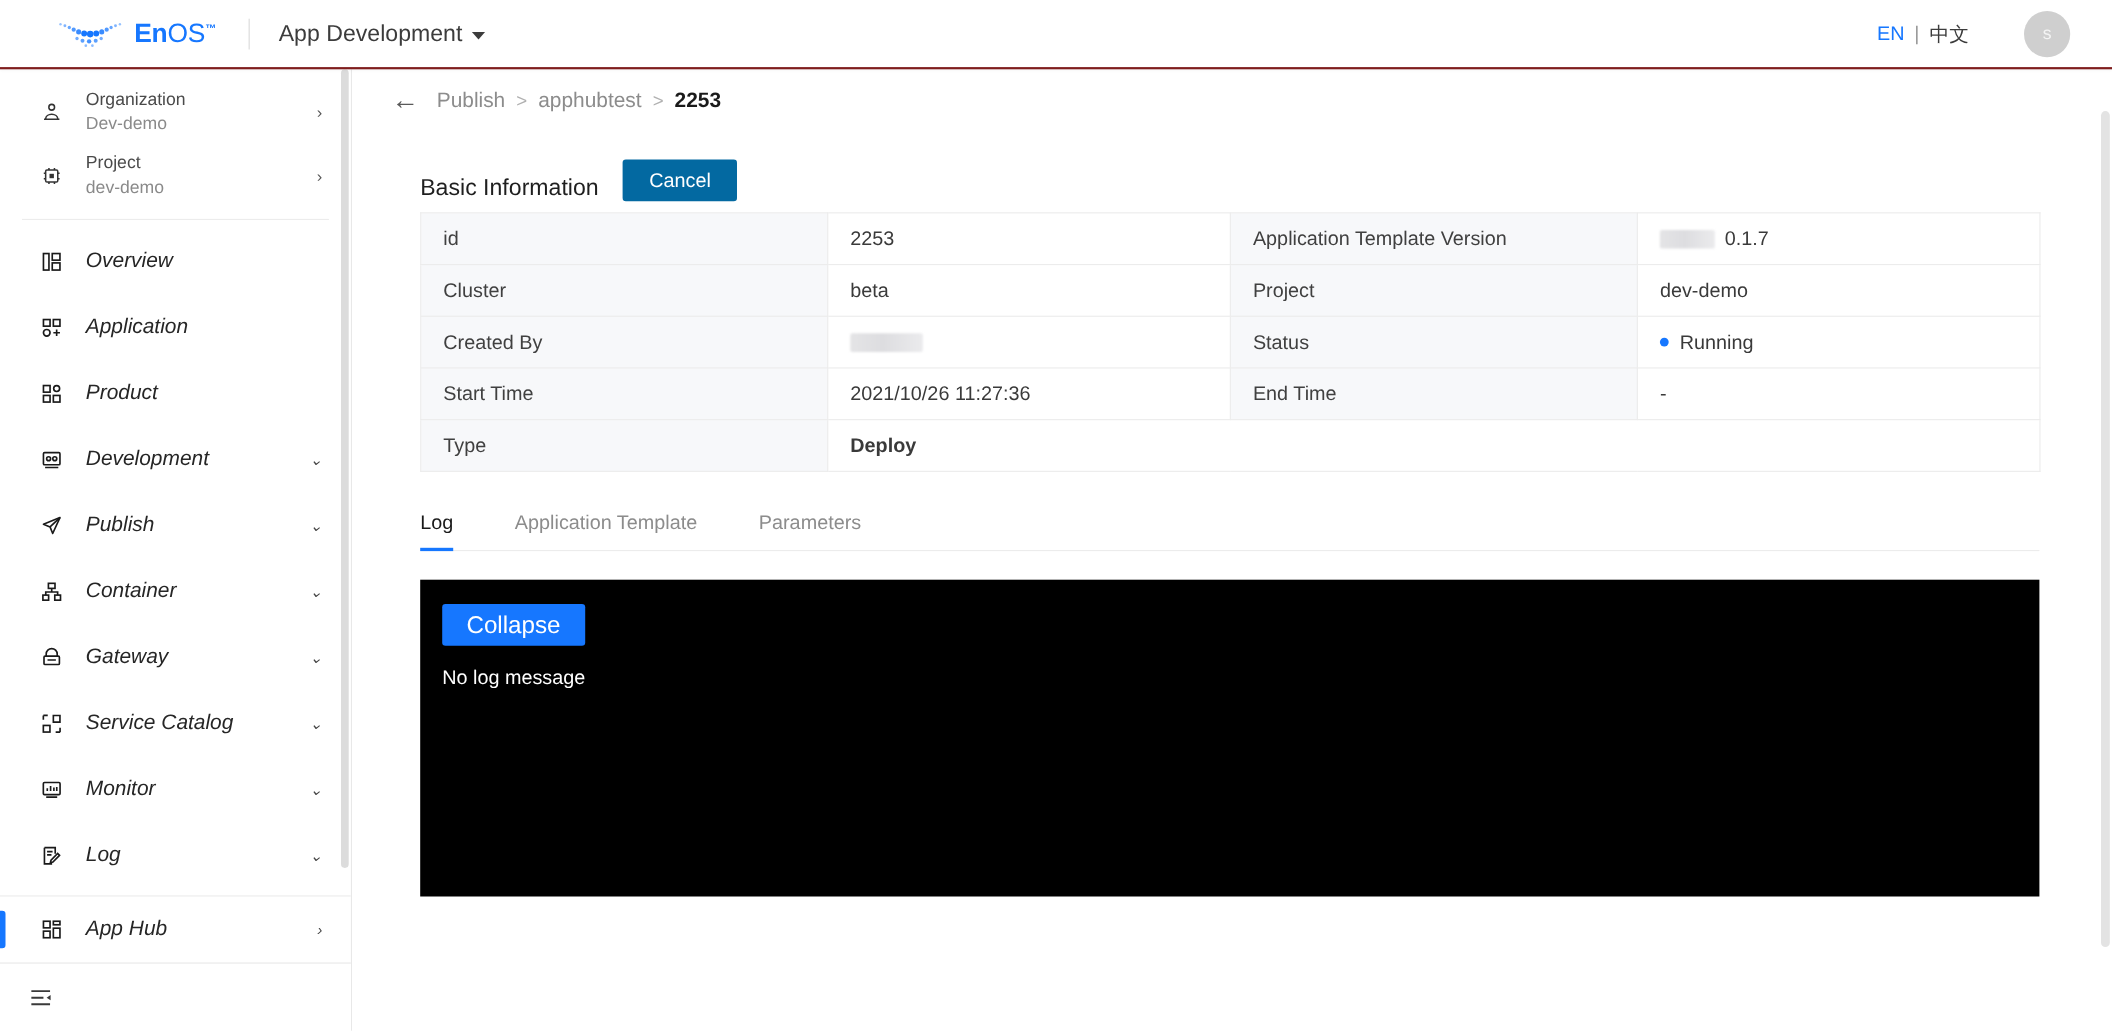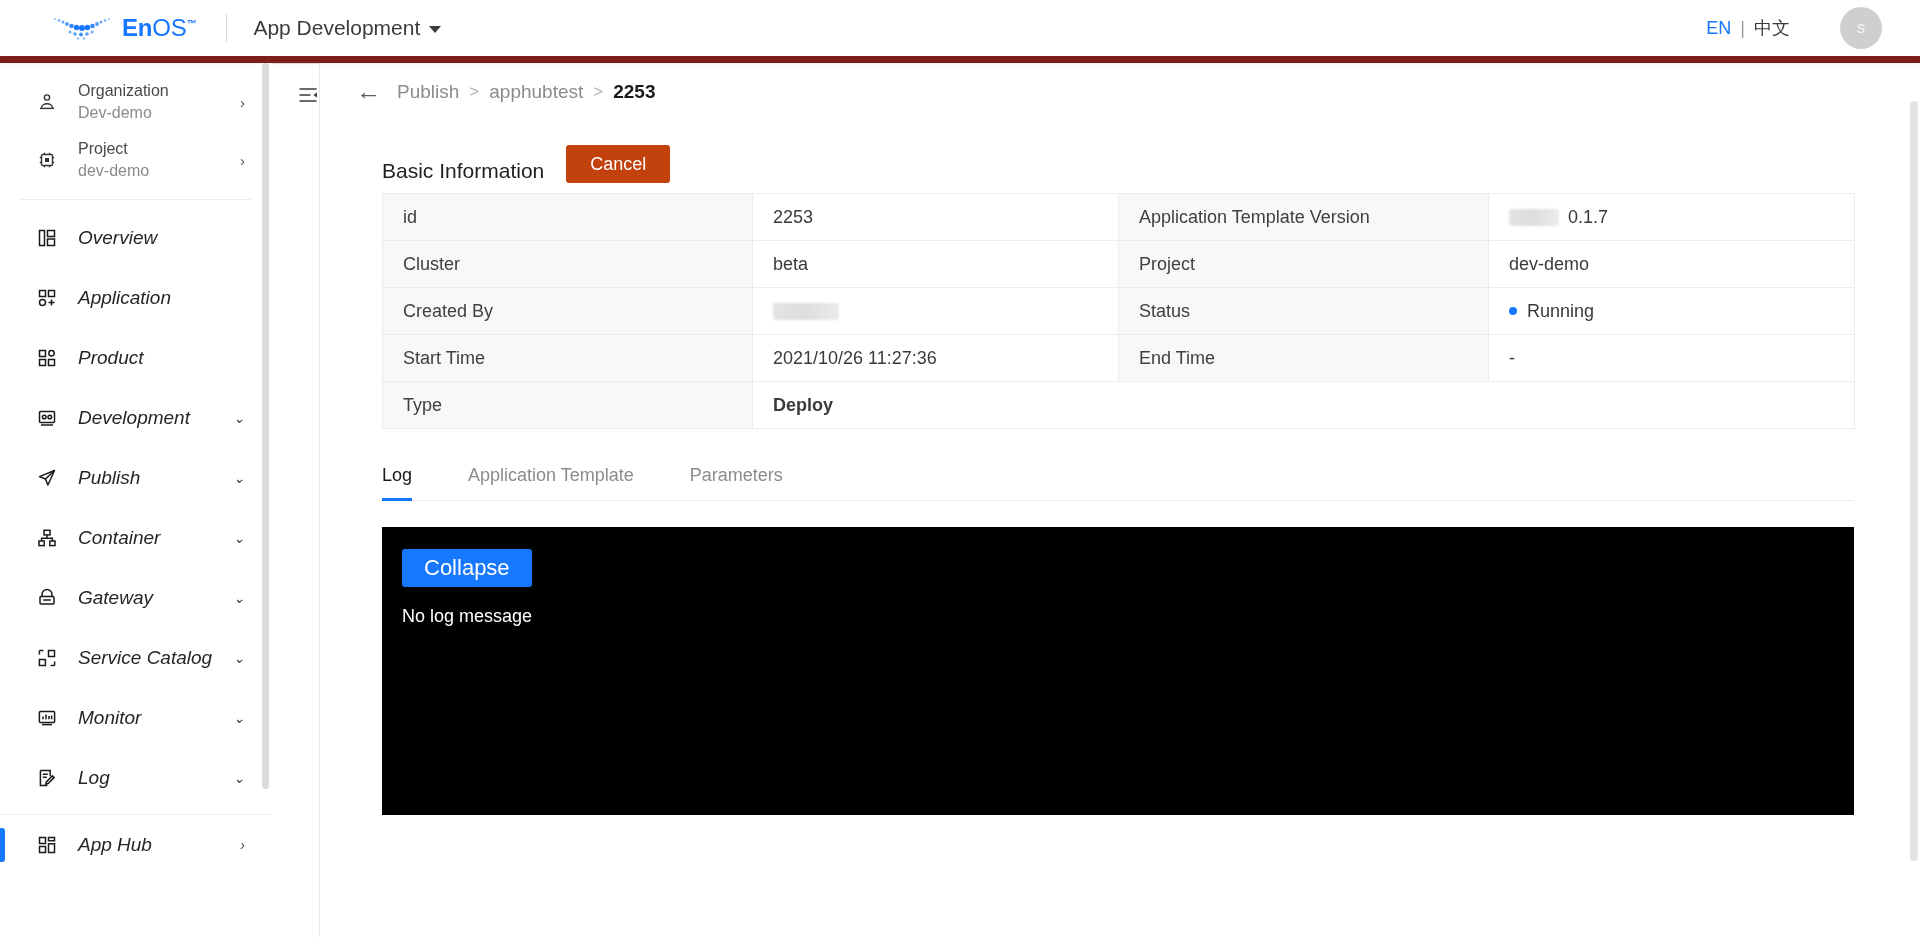--- a/index.html
+++ b/index.html
@@ -9,21 +9,21 @@
     background: #ffffff;
     color: #262626;
     overflow: hidden;
   }
 
   
   .topbar {
     position: absolute; top: 0; left: 0;
     width: 1920px; height: 63px;
     background: #ffffff;
-    border-bottom: 7px solid #7f1d1d;
+    border-bottom: 2px solid #7f1d1d;
     box-shadow: 0 1px 3px rgba(0,0,0,0.06);
     display: flex; align-items: center;
     z-index: 30;
   }
   .brand { display: flex; align-items: center; margin-left: 50px; }
   .brand-mark { width: 66px; height: 26px; display: block; }
   .brand-text { font-size: 24px; font-weight: 700; letter-spacing: -.2px; margin-left: 6px; }
   .brand-en { color: #1677ff; }
   .brand-os { color: #1677ff; font-weight: 400; }
   .brand-tm { font-size: 10px; vertical-align: super; color: #1677ff; }
@@ -52,21 +52,21 @@
     display: flex; align-items: center; justify-content: center;
     font-size: 16px; margin-left: 50px; cursor: pointer;
   }
 
   
   .sidebar {
     position: absolute; top: 63px; left: 0;
     width: 320px; height: 874px;
     background: #ffffff;
     border-right: 1px solid #e8e8e8;
-    display: flex; flex-direction: row;
+    display: flex; flex-direction: column;
     z-index: 20;
   }
   .sb-scroll {
     flex: 1; overflow: hidden; position: relative;
   }
   .ctx-block { padding: 10px 0 6px 0; }
   .ctx-item {
     display: flex; align-items: center;
     height: 58px; padding: 0 26px 0 34px;
     cursor: pointer;
@@ -132,21 +132,21 @@
   .crumb-link { color: #8c8c8c; cursor: pointer; }
   .crumb-sep { color: #b0b0b0; font-size: 17px; }
   .crumb-cur { color: #1a1a1a; font-weight: 700; }
 
   .section-row {
     display: flex; align-items: flex-end; gap: 22px;
     padding-left: 62px; height: 62px;
   }
   .section-title { font-size: 21px; color: #1f1f1f; }
   .btn-primary {
-    background: #c2410c; color: #ffffff;
+    background: #0369a1; color: #ffffff;
     border: none; border-radius: 3px;
     font-size: 18px; font-family: inherit;
     padding: 0 24px; height: 38px;
     cursor: pointer;
   }
 
   
   .info-table {
     margin: 10px 0 0 62px;
     width: 1472px;

